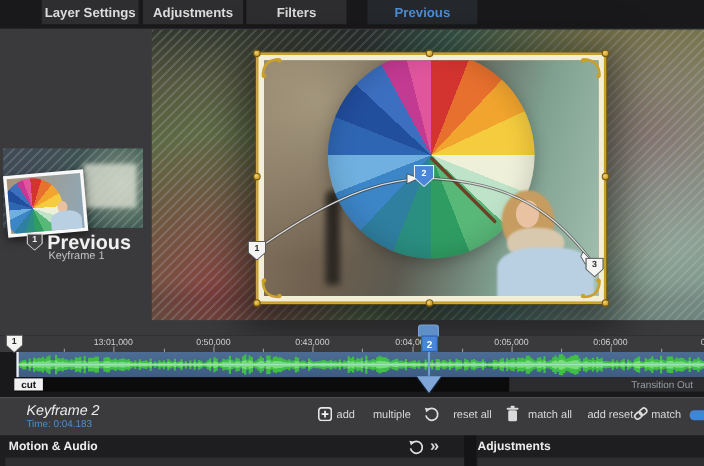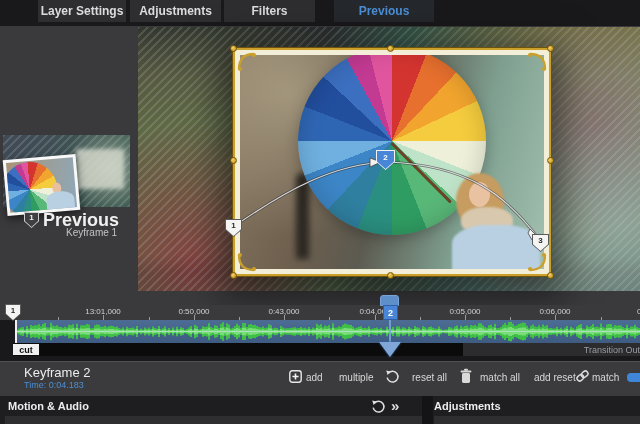--- a/index.html
+++ b/index.html
@@ -65,42 +65,42 @@
   .thumb-photo{position:relative;width:100%;height:100%;overflow:hidden;background:linear-gradient(105deg,#a89478,#8fa8b8);}
   .thumb-umb{left:-6px;top:1px;width:55px;height:55px;border-radius:50%;
     background:conic-gradient(from 0deg,
       #d43430 0 6%, #e8702e 6% 12%, #f2a52e 12% 18%, #f5cc3e 18% 25%,
       #eef0da 25% 31%, #bfe3c8 31% 37%, #58b878 37% 44%, #2f9d62 44% 50%,
       #2a8f80 50% 56%, #2f7fa0 56% 62%, #3c85c6 62% 69%, #6fb0e0 69% 75%,
       #2f66b4 75% 81%, #224e9e 81% 87%, #3c6fc0 87% 92%, #c23a92 92% 96%, #e0559e 96% 100%);}
   .thumb-face{left:44px;top:24px;width:9px;height:11px;border-radius:50%;background:#e8c0a0;}
   .thumb-jacket{left:37px;top:33px;width:28px;height:18px;border-radius:45% 45% 0 0;background:#b9d0e2;}
   .prev-title{font-size:18px;font-weight:700;color:#f0f0f0;}
-  .prev-sub{font-size:10px;color:#c4c4c4;margin-left:22px;}
+  .prev-sub{font-size:10px;color:#c4c4c4;}
   
   .ruler{left:0;top:305px;width:640px;height:15px;background:#3a3a3c;overflow:hidden;}
   .rlabel{top:2px;transform:translateX(-50%);font-size:8px;color:#d2d2d2;white-space:nowrap;}
   .tick{position:absolute;bottom:0;width:1px;background:#9a9a9a;}
   .track{left:15px;top:320px;width:625px;height:23px;background:linear-gradient(180deg,#4c6c94,#3e5c82);overflow:hidden;}
   .track-edge{left:15px;top:320px;width:2px;height:23px;background:#f0f0f0;}
   .cutbar{left:13px;top:343px;width:450px;height:13px;background:#0b0b0b;}
   .cutbox{left:13px;top:344px;width:26px;height:11px;background:#f0f0f0;color:#111;font-size:9px;font-weight:700;
           display:flex;align-items:center;justify-content:center;}
   .slidelabel{left:13px;top:344px;width:450px;text-align:center;font-size:9px;color:#e2e2e2;}
   .transbar{left:463px;top:343px;width:177px;height:13px;background:#2c2c2e;color:#969ca2;font-size:9px;
-            display:flex;align-items:center;justify-content:flex-end;padding-right:0;box-sizing:border-box;}
+            display:flex;align-items:center;justify-content:flex-end;padding-right:10px;box-sizing:border-box;}
   .ph-tab{left:380px;top:295px;width:19px;height:11px;background:#5f8fc9;border-radius:3px 3px 0 0;border:1px solid #79a3d6;box-sizing:border-box;}
   .ph-box{left:383px;top:305px;width:15px;height:15px;background:#4a86d8;border:1px solid #2f5fa8;box-sizing:border-box;
           color:#fff;font-size:9px;font-weight:700;display:flex;align-items:center;justify-content:center;}
   .ph-line{left:389px;top:320px;width:2px;height:23px;background:rgba(120,168,224,.85);}
   .ph-arrow{left:379px;top:342px;width:0;height:0;border-left:11px solid transparent;border-right:11px solid transparent;
             border-top:15px solid #7fa6d6;filter:drop-shadow(0 0 1px #2f5fa8);}
   
   .kfrow{left:0;top:361px;width:640px;height:35px;background:#3b3b3d;border-top:1px solid #525254;box-sizing:border-box;}
-  .kf-title{left:24px;top:365px;font-size:13px;color:#ececec;}
+  .kf-title{left:24px;top:365px;font-size:13px;color:#ececec;font-style:italic;}
   .kf-time{left:24px;top:380px;font-size:9px;color:#4a8fd6;}
   .kbtn{font-size:10px;color:#d8d8d8;top:372px;cursor:default;}
   .nub{left:627px;top:373px;width:17px;height:9px;border-radius:4px;background:#3f86d8;}
   
   .bbar{left:0;top:396px;width:640px;height:28px;background:#1e1e20;}
   .bgap{left:422px;top:396px;width:11px;height:28px;background:#141416;}
   .btitle{font-size:11px;font-weight:700;color:#ececec;top:400px;}
   .bstrip{top:416px;height:8px;background:#2e2e30;}
   .chev{font-size:15px;font-weight:700;color:#dcdcdc;line-height:14px;}
   svg{display:block;}

